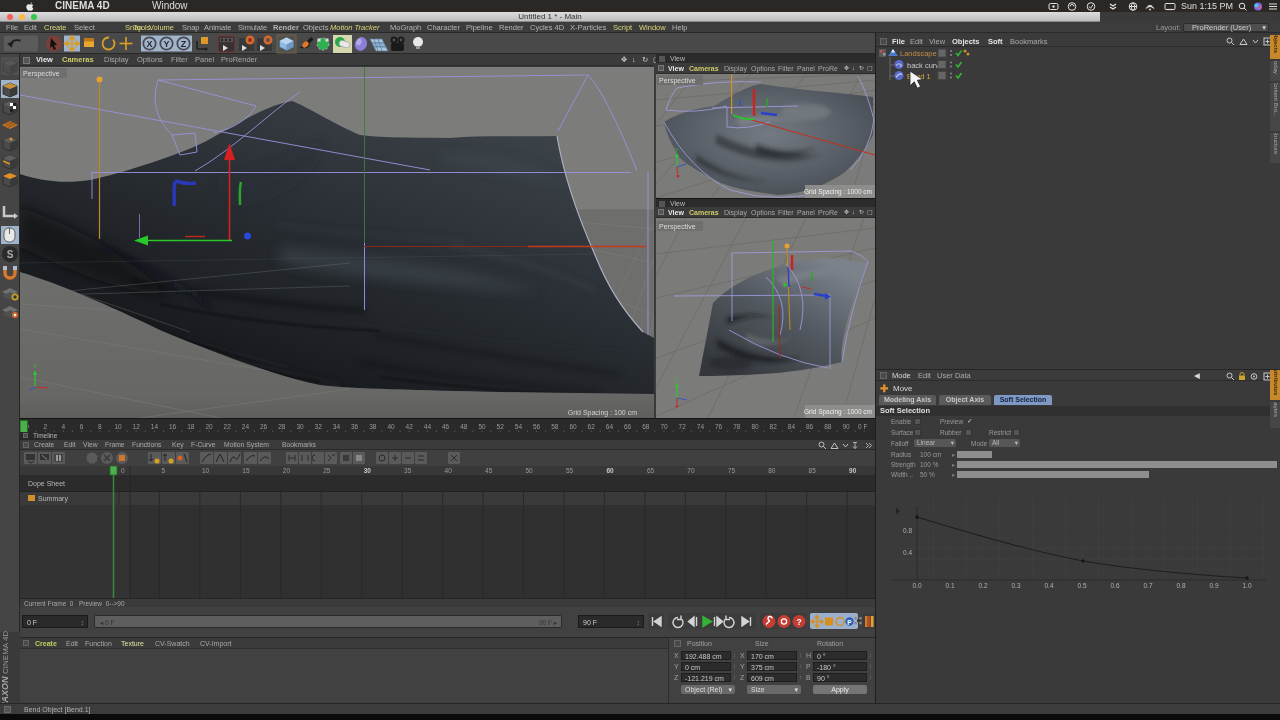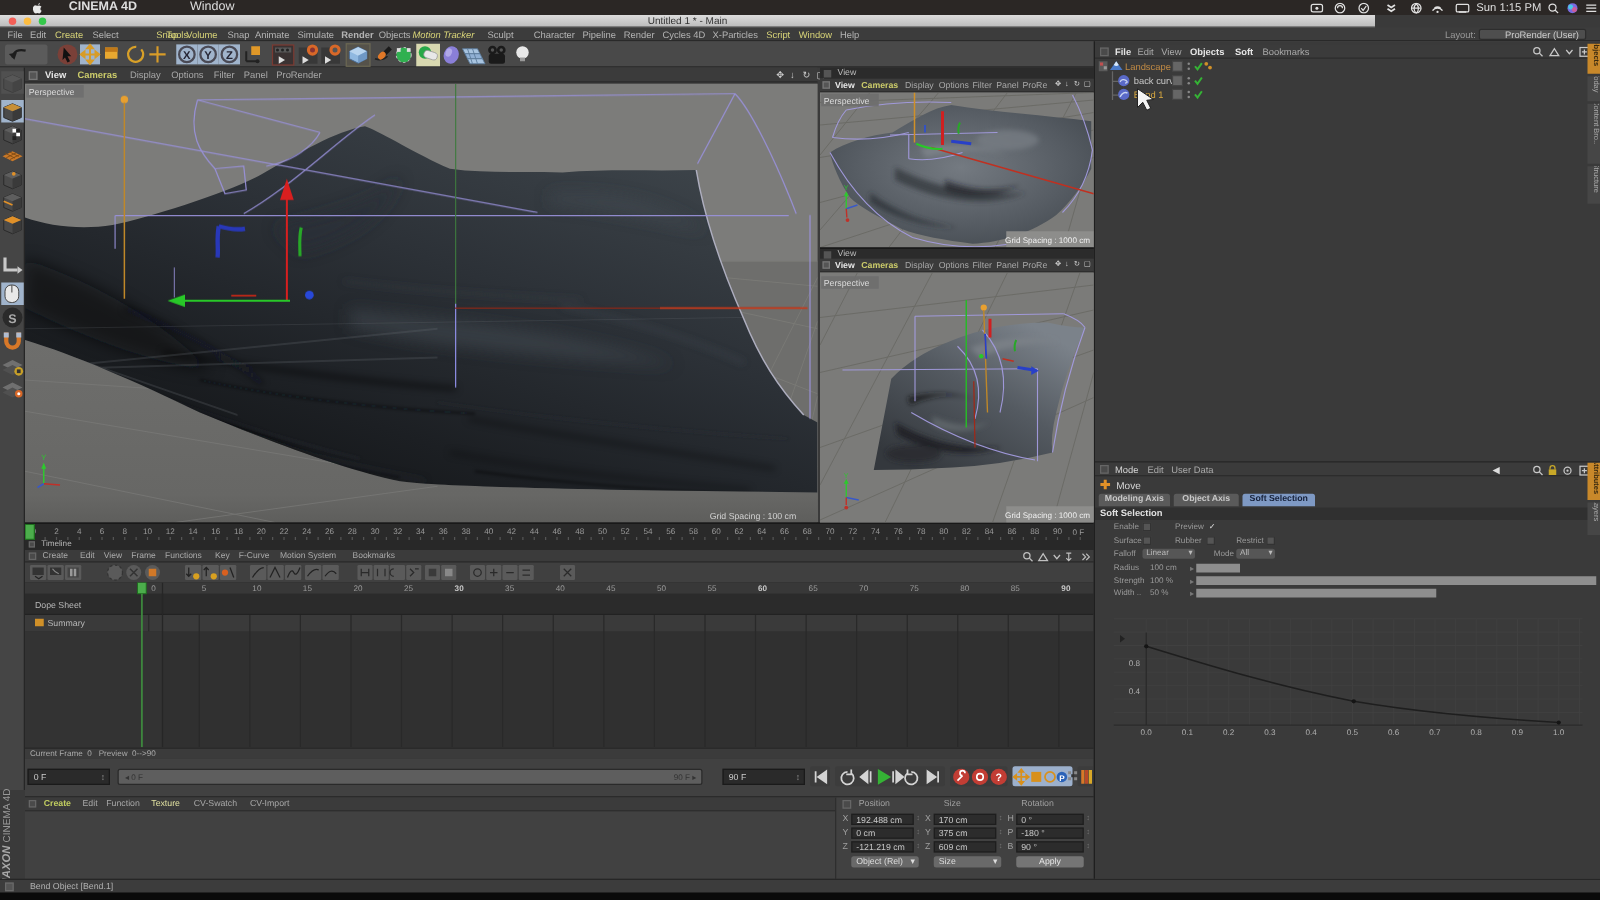--- a/index.html
+++ b/index.html
@@ -63,31 +63,31 @@
       <span class="ab" style="left:74px;">Select</span>
       <span class="ab" style="left:101px;color:#d8d478;margin-left:32px;">Tools</span>
       <span class="ab" style="left:125px;color:#d8d478;">Snap</span>
       <span class="ab" style="left:149px;color:#d8d478;">Volume</span>
       <span class="ab" style="left:182px;">Snap</span>
       <span class="ab" style="left:204px;">Animate</span>
       <span class="ab" style="left:238px;">Simulate</span>
       <span class="ab" style="left:273px;font-weight:bold;">Render</span>
       <span class="ab" style="left:303px;">Objects</span>
       <span class="ab" style="left:330px;color:#d8d478;font-style:italic;">Motion Tracker</span>
-      <span class="ab" style="left:390px;">Sculpt</span>
+      <span class="ab" style="left:390px;">MoGraph</span>
       <span class="ab" style="left:427px;">Character</span>
       <span class="ab" style="left:466px;">Pipeline</span>
       <span class="ab" style="left:499px;">Render</span>
       <span class="ab" style="left:530px;">Cycles 4D</span>
       <span class="ab" style="left:570px;">X-Particles</span>
       <span class="ab" style="left:613px;color:#d8d478;">Script</span>
       <span class="ab" style="left:639px;color:#d8d478;">Window</span>
       <span class="ab" style="left:672px;">Help</span>
  <span class="ab" style="left:1156px;color:#999;">Layout:</span>
- <span class="ab" style="left:1183px;top:1px;width:86px;height:9px;background:#4e4e4e;border:1px solid #2d2d2d;border-radius:2px;line-height:8px;color:#ccc;padding-left:20px;">ProRender (User) <span style="float:right;margin-right:2px;">▾</span></span>
+ <span class="ab" style="left:1183px;top:1px;width:86px;height:9px;background:#4e4e4e;border:1px solid #2d2d2d;border-radius:2px;line-height:8px;color:#ccc;padding-left:8px;">ProRender (User) <span style="float:right;margin-right:2px;">▾</span></span>
 </div>
 
 <div class="ab" id="toolbar" style="left:0;top:33px;width:1280px;height:21px;background:#494949;border-bottom:1px solid #292929;">
 <svg class="ab" style="left:0;top:0;" width="1280" height="21" viewBox="0 0 1280 21">
  <rect x="4" y="2.5" width="34" height="16" rx="2" fill="#5b5b5b"></rect>
  <path d="M20.5 7.5 q-9 -2 -10.5 5.5" stroke="#1d1d1d" stroke-width="1.8" fill="none"></path>
  <path d="M11.5 14.8 l-4.4 -4.6 6.4 -1.2 z" fill="#1d1d1d"></path>
  <circle cx="54" cy="10.5" r="8" fill="#7a4038"></circle>
  <path d="M51 5 l6 7 -3 0 2 4 -2 1 -2 -4 -2 2 z" fill="#111"></path>
  <rect x="64" y="2.5" width="16" height="16" fill="#a0b4cc"></rect>

